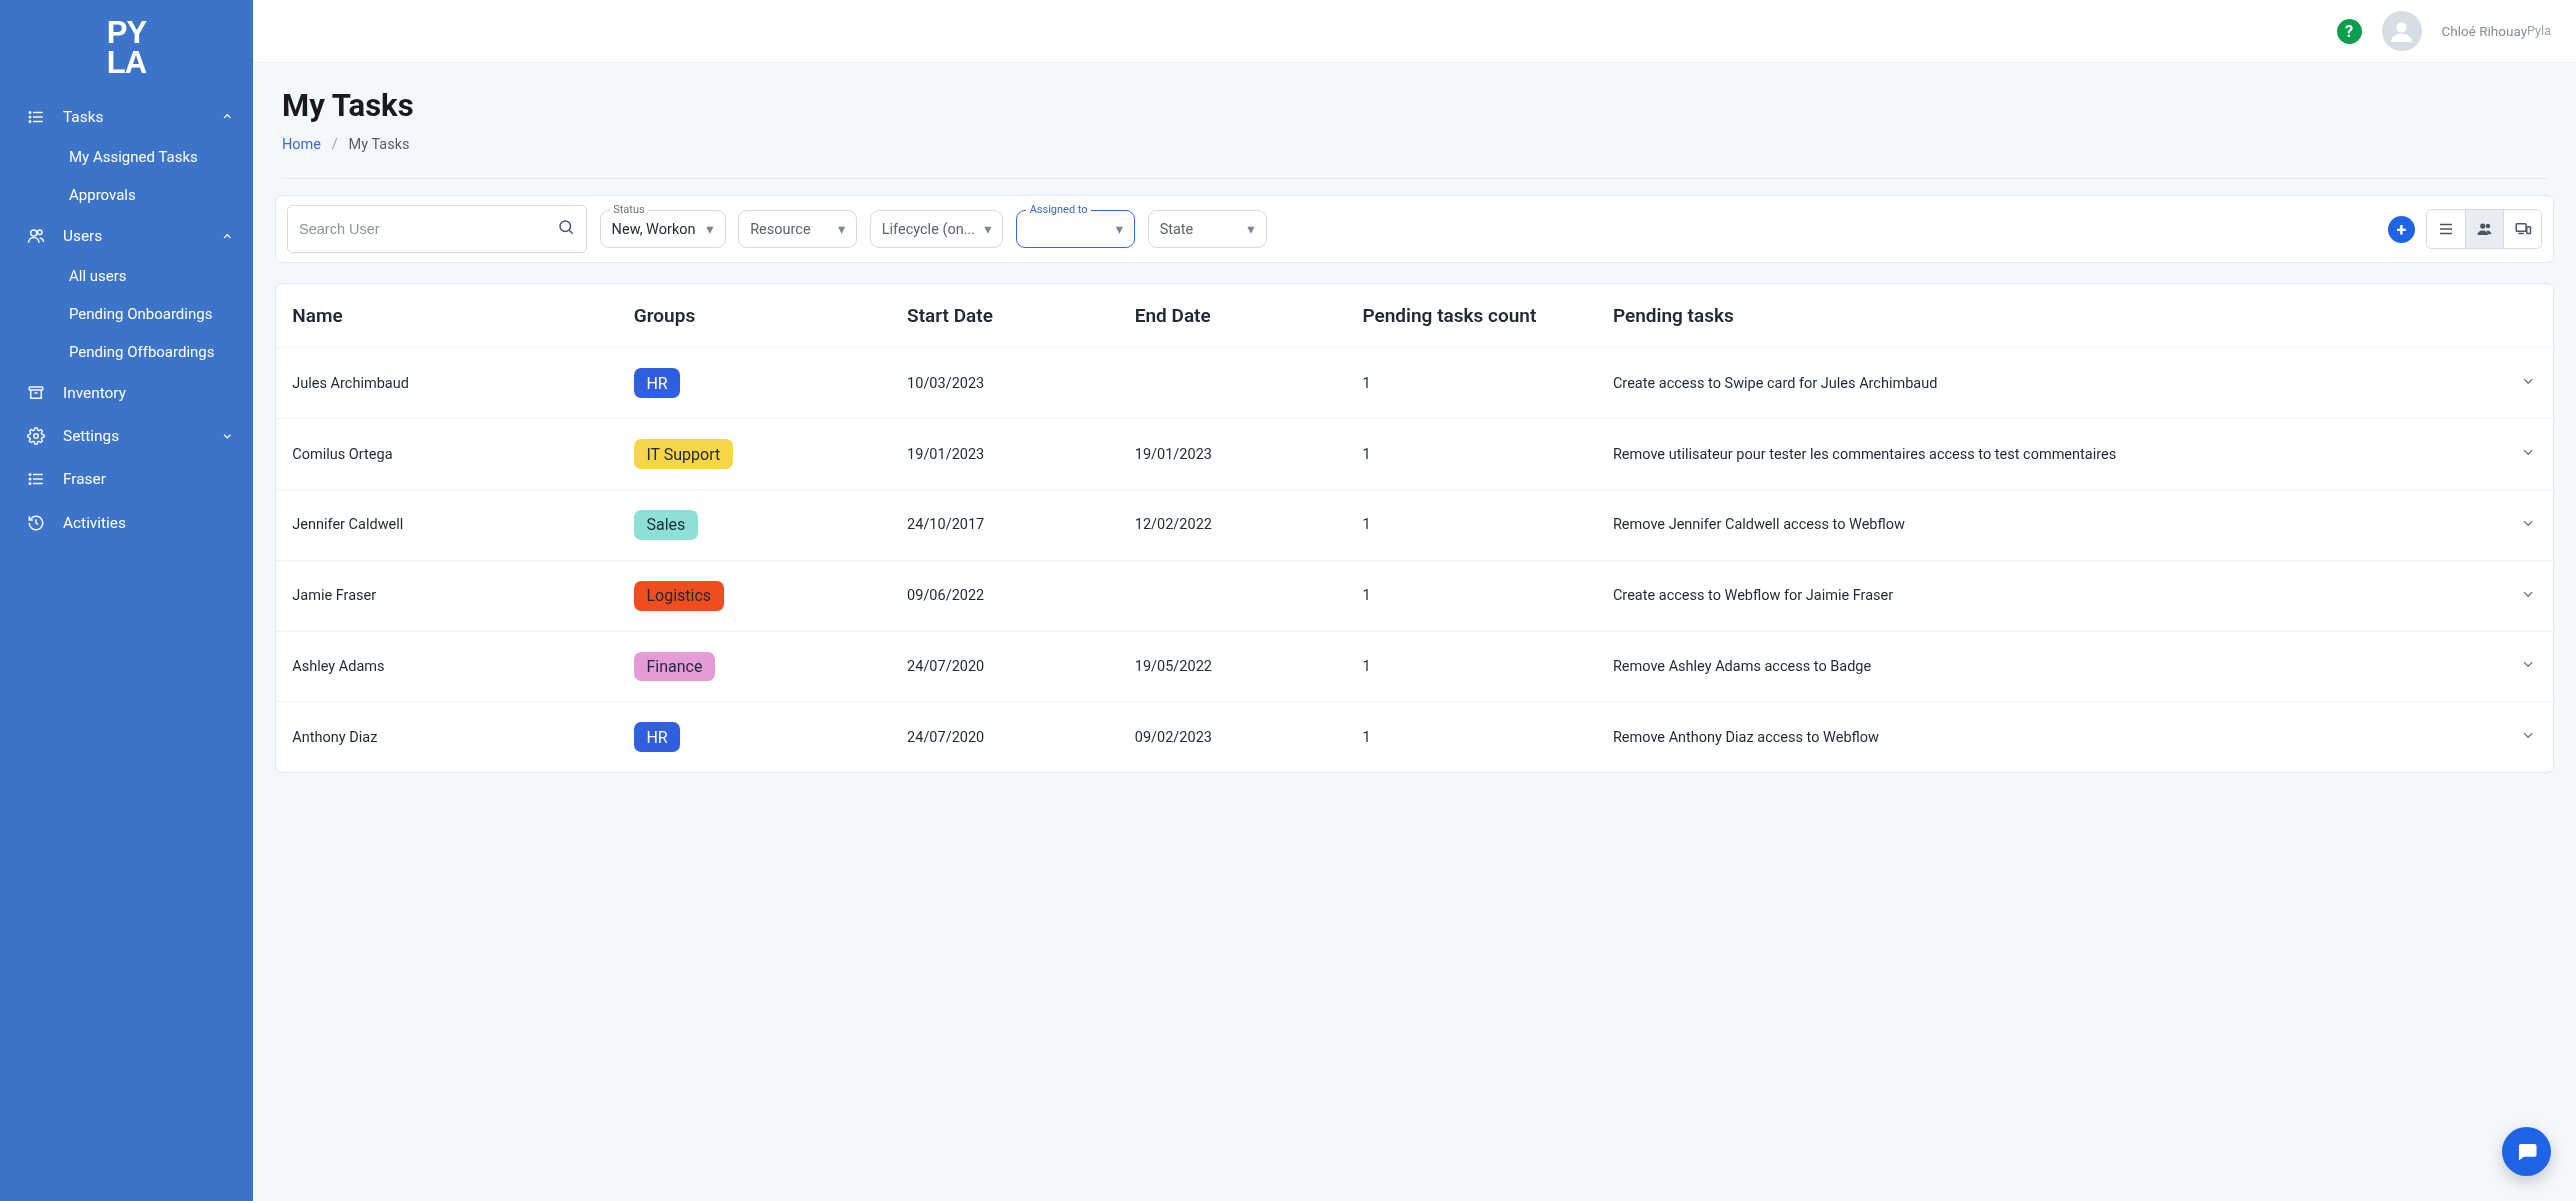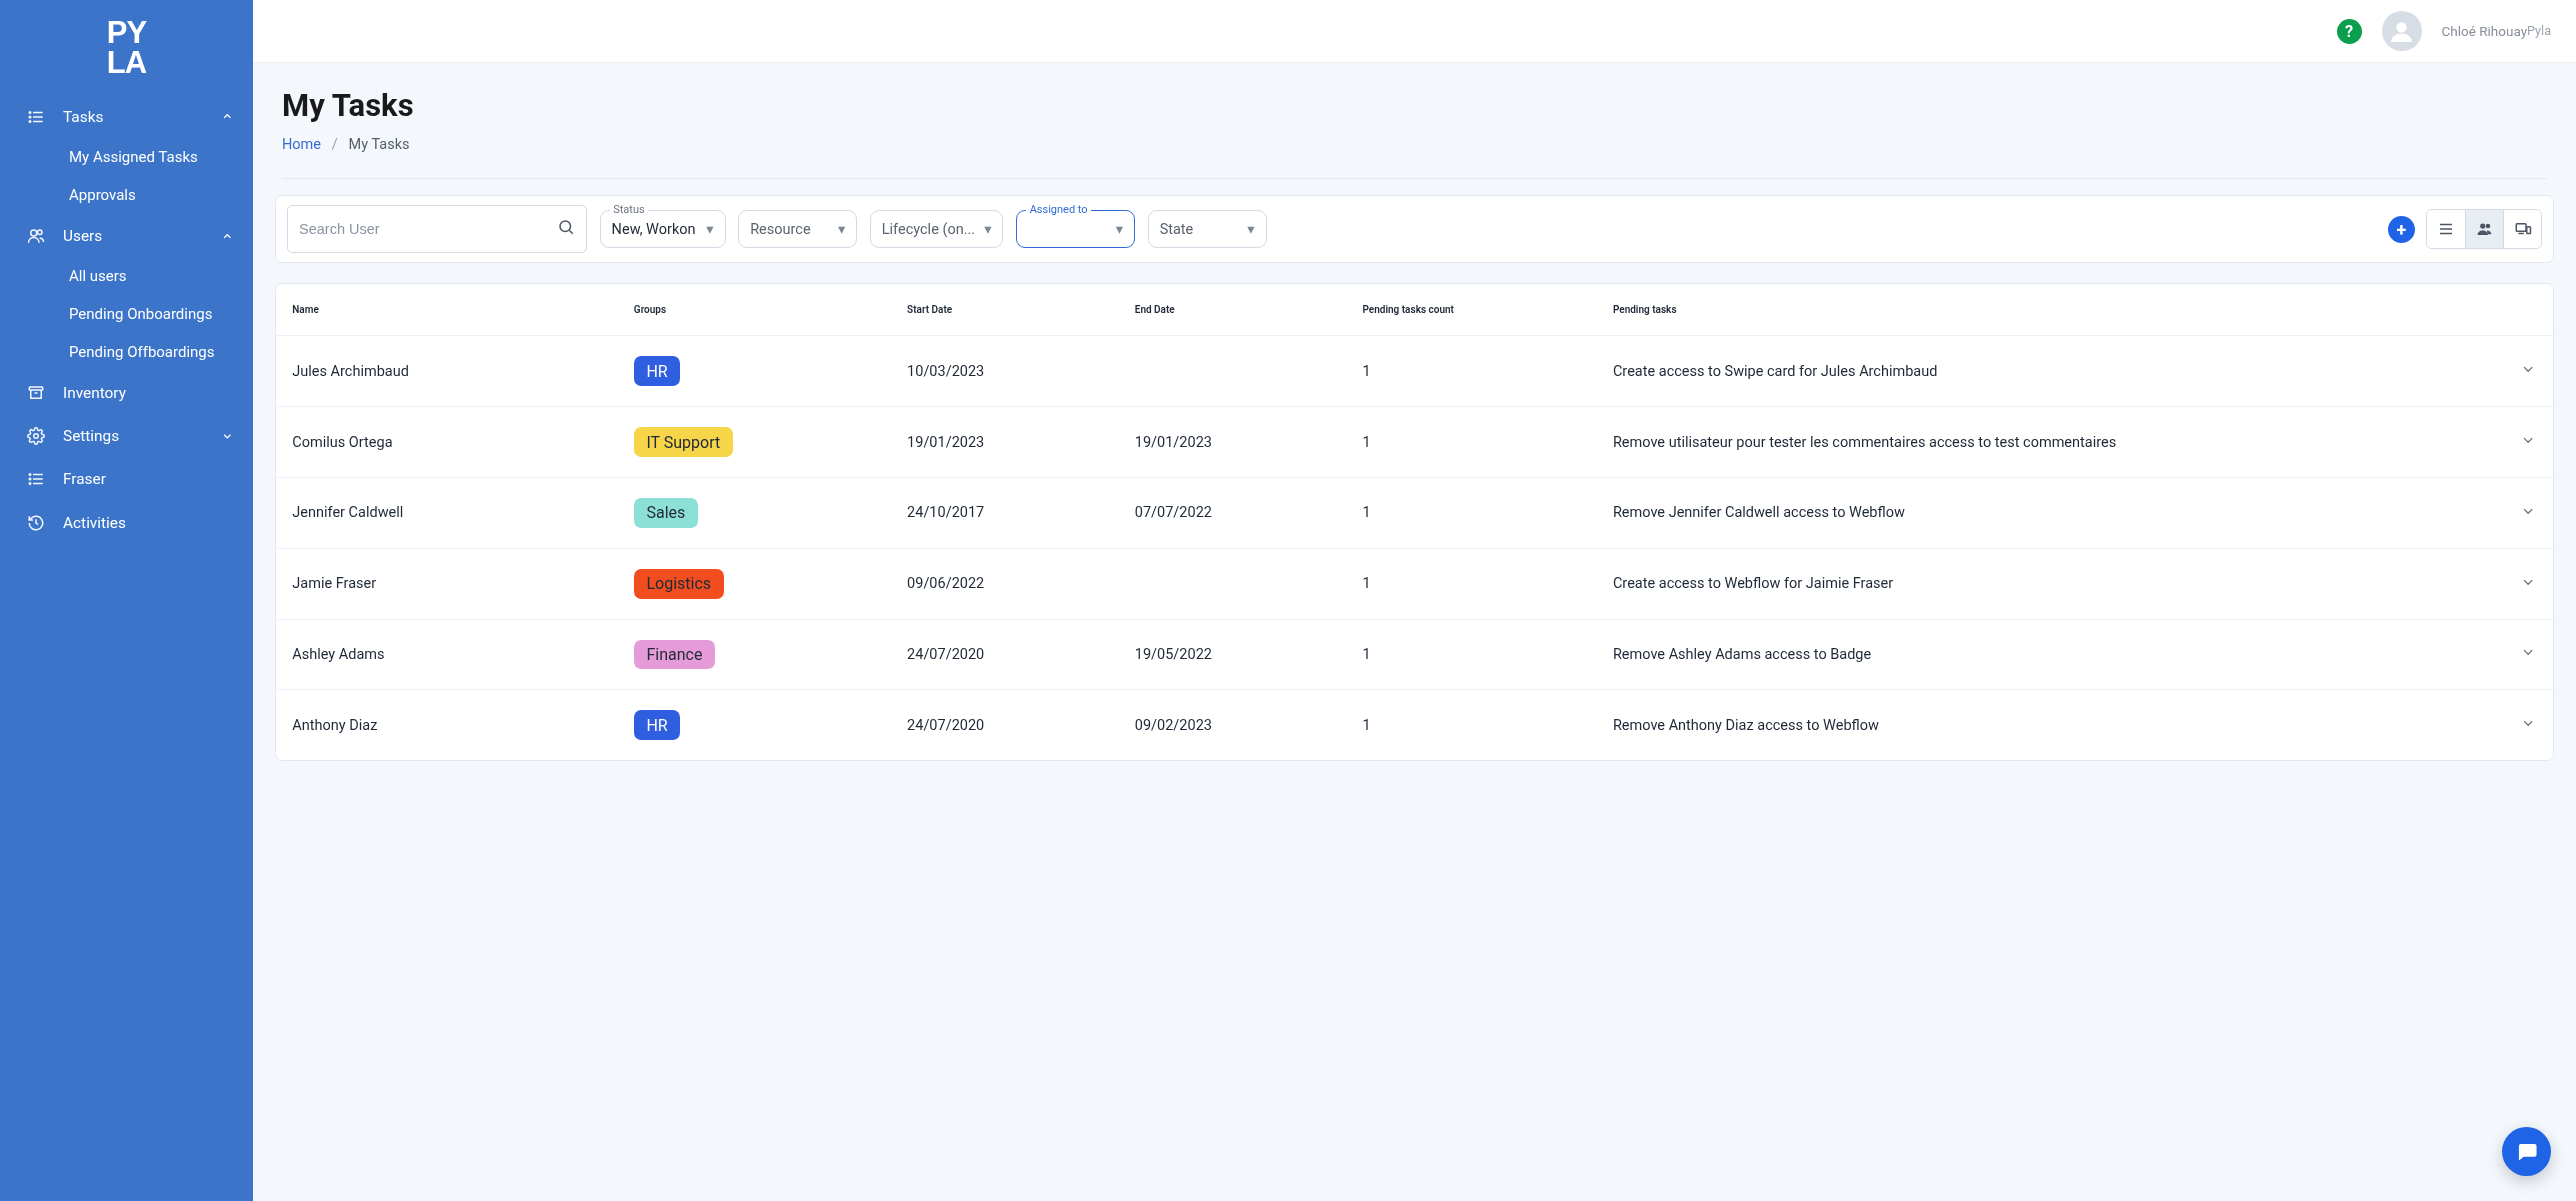--- a/index.html
+++ b/index.html
@@ -137,21 +137,21 @@
   .view-btn + .view-btn { border-left:0.9px solid #d3dae3; }
 
   
   .table-card {
     margin: 0 22px 22px; background:#fff;
     border:0.9px solid #e3e8ef; border-radius:7.2px;
     overflow:hidden;
   }
   table { width:100%; border-collapse:collapse; table-layout:fixed; }
   thead th {
-    text-align:left; font-size:10px; font-weight:600; color:#1f2937;
+    text-align:left; font-size:19px; font-weight:600; color:#1f2937;
     padding: 20px 16.3px;
   }
   tbody td {
     padding: 20px 16.3px; font-size:14.5px; color:#1f2937;
     border-top:0.9px solid #edf1f6;
     vertical-align:middle;
   }
   .tag {
     display:inline-block; padding:5.4px 12.6px; border-radius:7.2px;
     font-size:16px;
@@ -423,21 +423,21 @@
               <td>1</td>
               <td>Remove utilisateur pour tester les commentaires access to test commentaires</td>
               <td class="chev-cell"><svg width="16.3" height="16.3" viewBox="0 0 24 24" fill="none" stroke="#6b7280" stroke-width="2">
                   <polyline points="6 9 12 15 18 9"></polyline>
                 </svg></td>
             </tr>
             <tr>
               <td>Jennifer Caldwell</td>
               <td><span class="tag" style="background: rgb(141, 224, 214); color: rgb(31, 41, 55);">Sales</span></td>
               <td>24/10/2017</td>
-              <td>07/07/2022</td>
+              <td>12/02/2022</td>
               <td>1</td>
               <td>Remove Jennifer Caldwell access to Webflow</td>
               <td class="chev-cell"><svg width="16.3" height="16.3" viewBox="0 0 24 24" fill="none" stroke="#6b7280" stroke-width="2">
                   <polyline points="6 9 12 15 18 9"></polyline>
                 </svg></td>
             </tr>
             <tr>
               <td>Jamie Fraser</td>
               <td><span class="tag" style="background: rgb(242, 77, 30); color: rgb(31, 41, 55);">Logistics</span></td>
               <td>09/06/2022</td>

